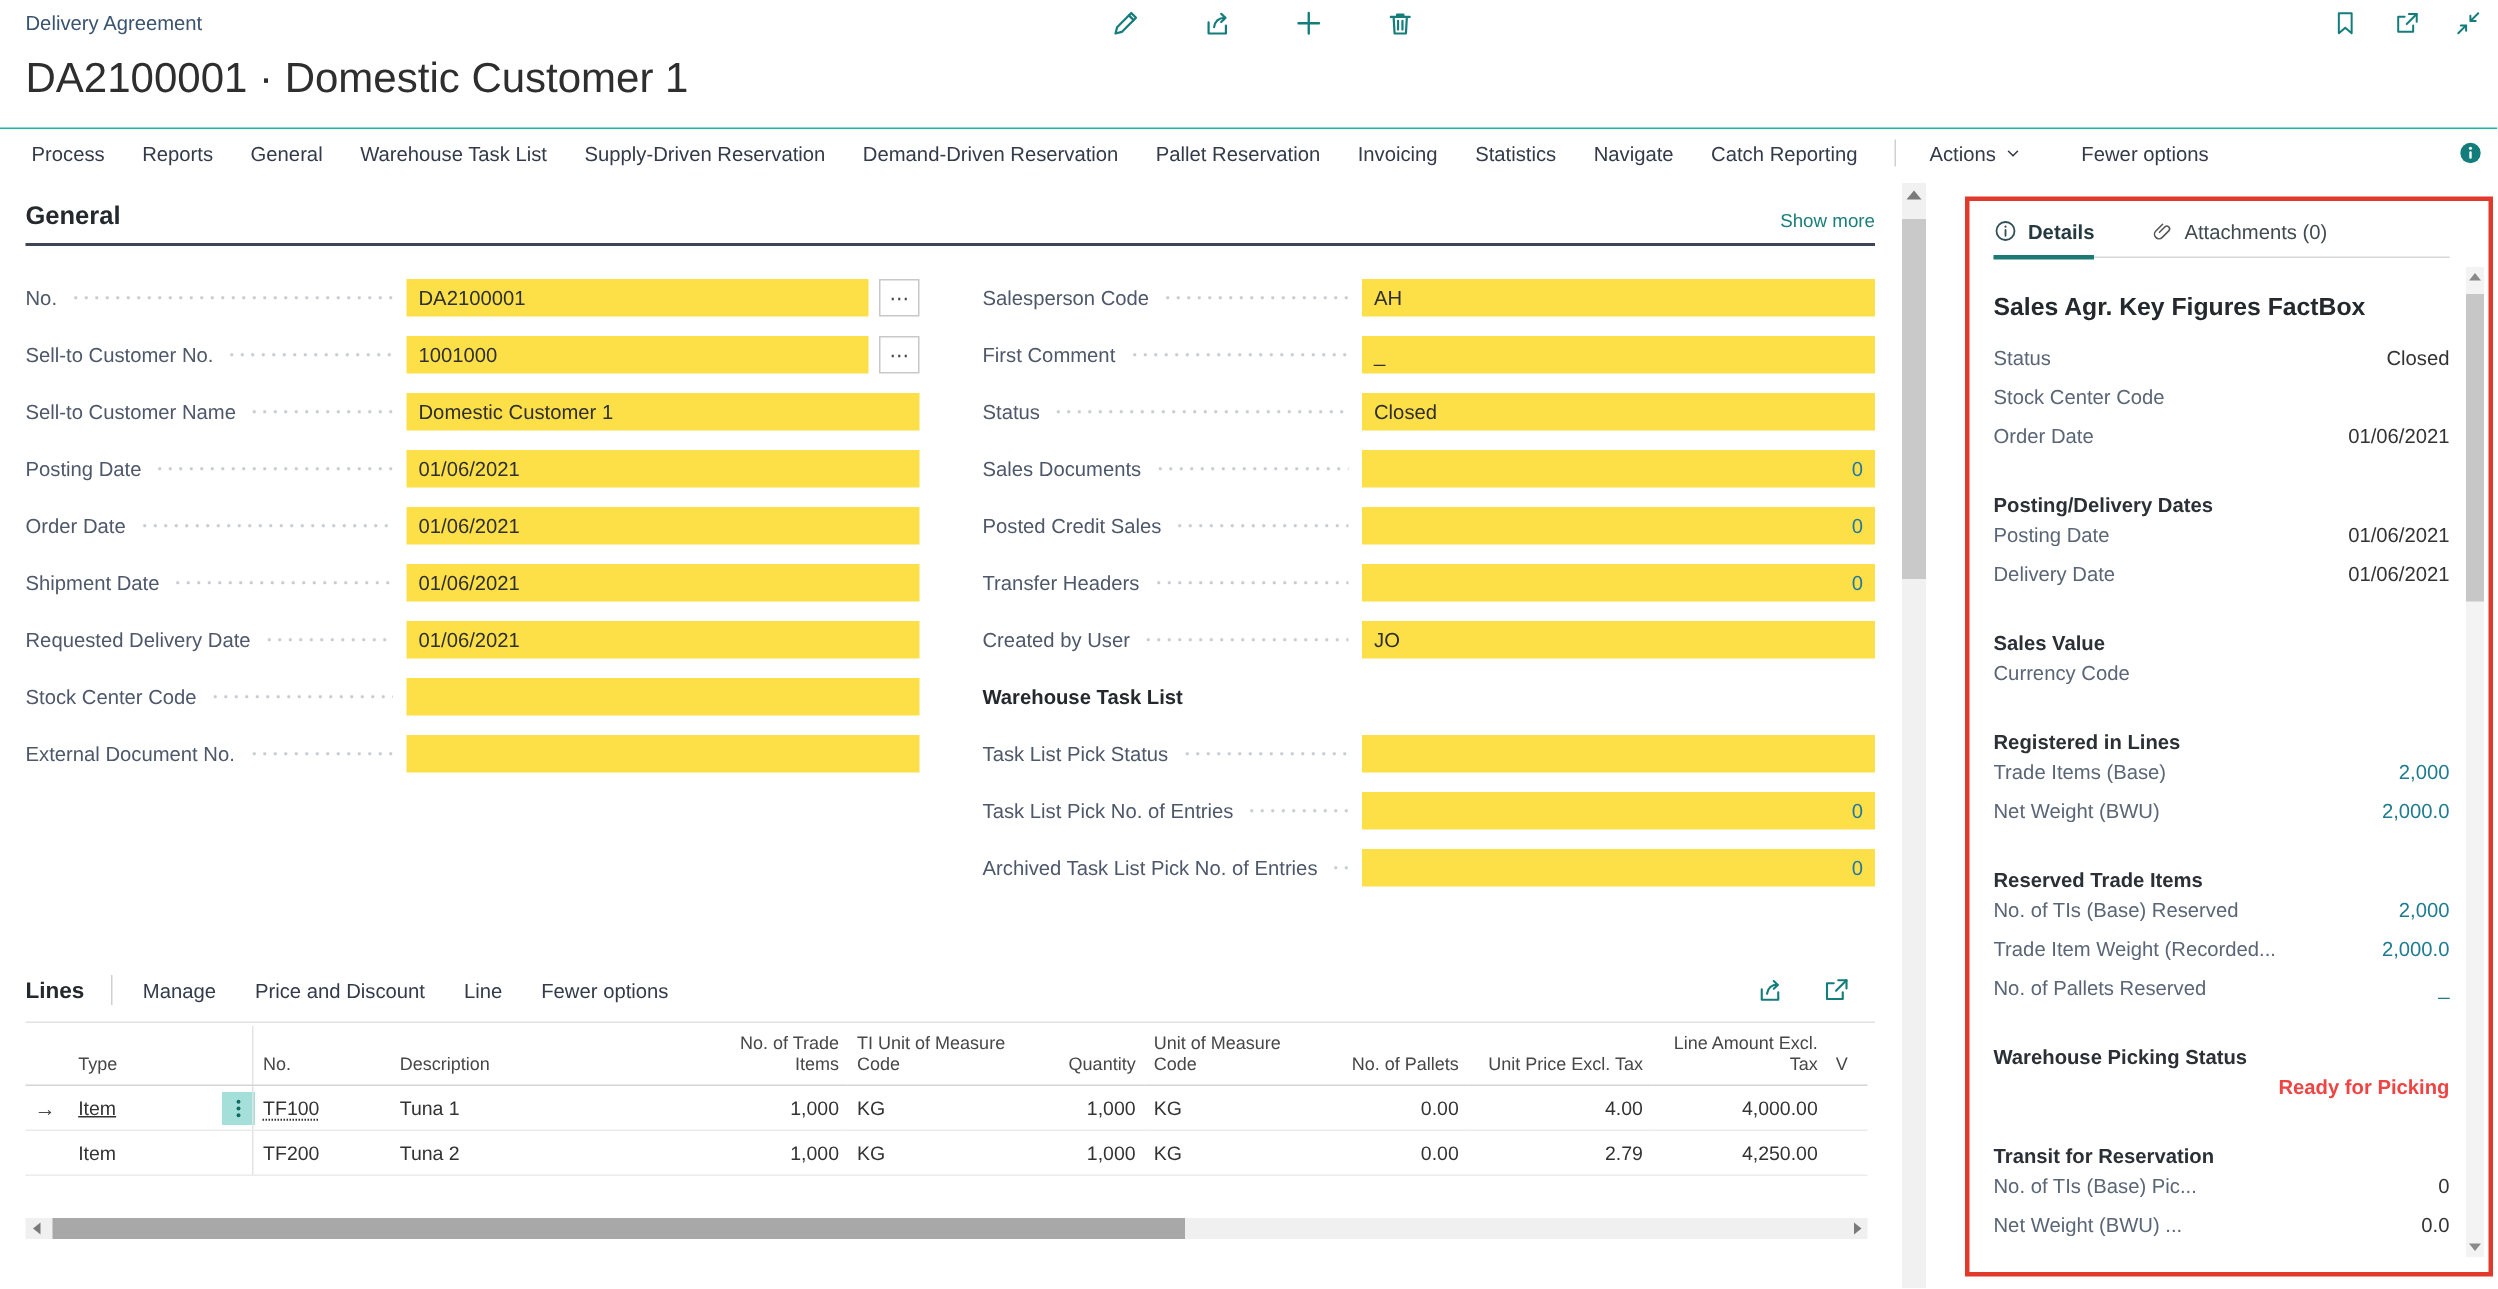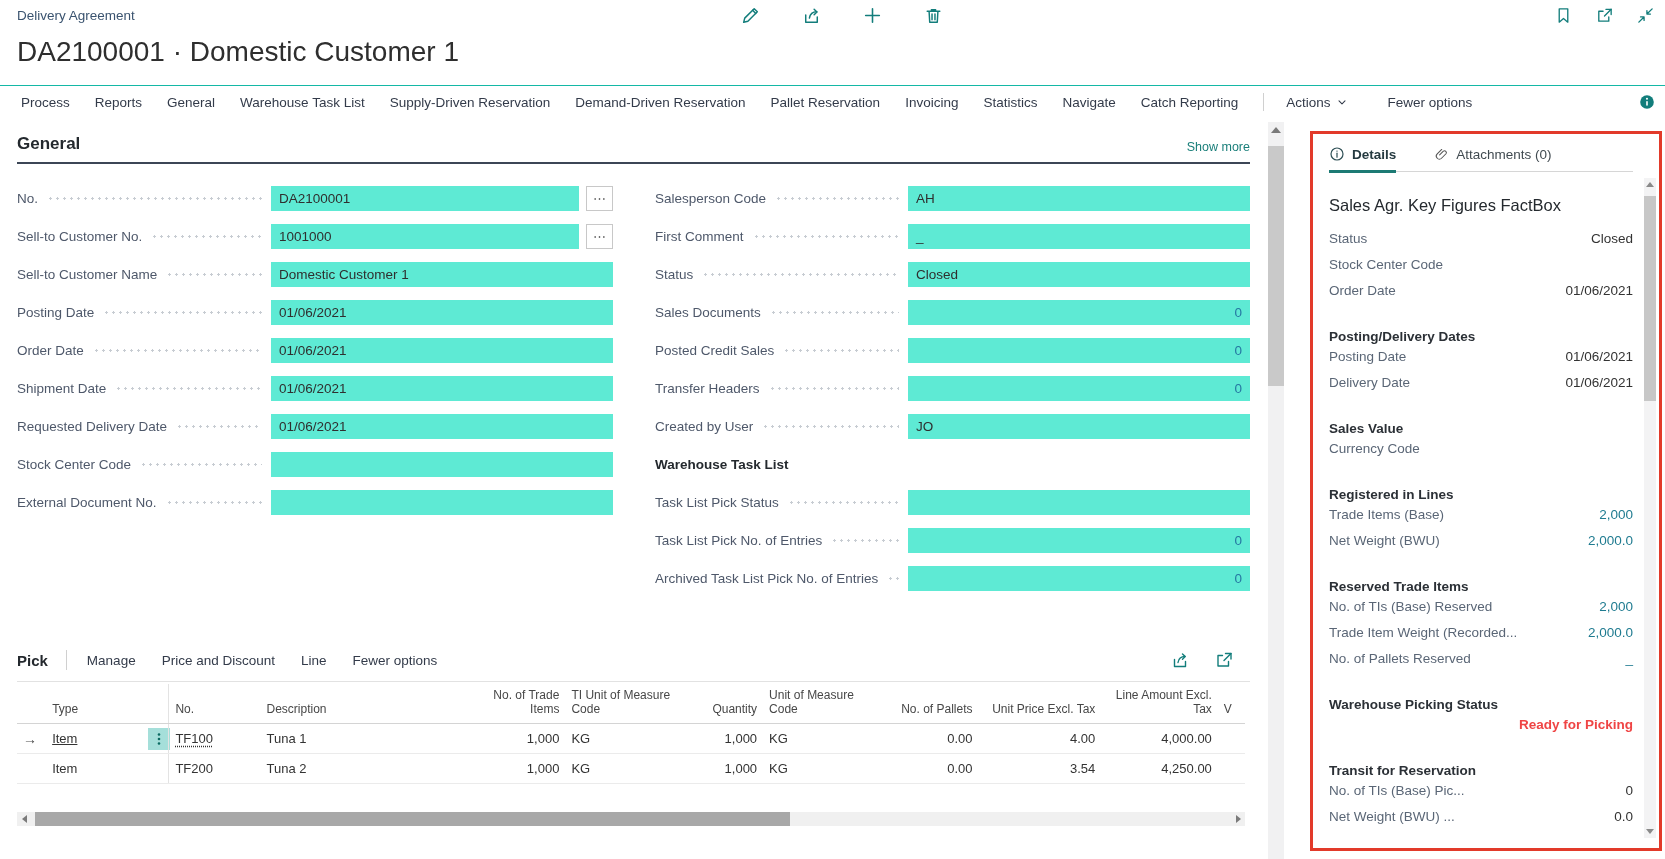--- a/index.html
+++ b/index.html
@@ -29,21 +29,21 @@
             border-bottom:2px solid #3c4656;padding-bottom:8px;}
   .sec-title{font-size:17px;font-weight:bold;color:#24292e;margin:0;}
   .show-more{font-size:12.5px;color:#1a7f7a;cursor:pointer;}
   
   .form-grid{display:grid;grid-template-columns:596px 595px;column-gap:42px;margin-top:21px;}
   .frow{display:flex;align-items:center;height:26px;margin-bottom:12px;}
   .flabel{font-size:13.5px;color:#4e586a;white-space:nowrap;}
   .leader{flex:1;height:3px;margin:0 9px;align-self:center;
           background-image:radial-gradient(circle,#c7ccd2 1px,transparent 1.3px);
           background-size:7px 3px;background-repeat:repeat-x;background-position:left center;}
-  .fvalue{width:342px;box-sizing:border-box;height:25px;line-height:25px;background:#5eead4;
+  .fvalue{width:342px;box-sizing:border-box;height:25px;line-height:25px;background:#fde047;
           padding:0 8px;font-size:13.5px;color:#2f2f2f;white-space:nowrap;overflow:hidden;}
   .frow.has-assist .fvalue{width:308px;}
   .assist{width:27px;height:25px;margin-left:7px;background:#fff;border:1px solid #c8c8c8;
           font-size:13px;color:#444;line-height:1;cursor:pointer;padding:0;}
   .fvalue.num{text-align:right;color:#2578a2;}
   .fgroup{height:26px;margin-bottom:12px;display:flex;align-items:center;
           font-size:13.5px;font-weight:bold;color:#24292e;}
   
   .lines-sec{margin-top:42px;}
   .lines-head{display:flex;align-items:center;height:30px;border-bottom:1px solid #e2e2e2;padding-bottom:6px;}
@@ -76,21 +76,21 @@
               border-left:5px solid transparent;border-right:5px solid transparent;border-bottom:6px solid #7a7a7a;}
   .v-thumb{position:absolute;top:24px;left:0;width:16px;height:240px;background:#c9c9c9;cursor:grab;}
   
   .factbox{box-sizing:border-box;width:352px;height:720px;margin-left:26px;margin-top:9px;
            border:3px solid #e23a2a;background:#fff;position:relative;
            padding:12px 26px 0 16px;overflow:hidden;}
   .fb-tabs{display:flex;gap:38px;border-bottom:1px solid #d6d6d6;}
   .fb-tab{display:flex;align-items:center;gap:7px;font-size:13.5px;color:#404a50;
           padding-bottom:8px;cursor:pointer;}
   .fb-tab.active{font-weight:bold;color:#253a40;border-bottom:3px solid #1c7a74;margin-bottom:-2px;}
-  .fb-heading{font-size:16.5px;font-weight:normal;color:#24292e;margin:24px 0 16px 0;}
+  .fb-heading{font-size:16.5px;font-weight:bold;color:#24292e;margin:24px 0 16px 0;}
   .fb-row{display:flex;justify-content:space-between;align-items:baseline;height:26px;font-size:13.5px;}
   .fb-label{color:#5a6676;white-space:nowrap;overflow:hidden;}
   .fb-value{color:#333;white-space:nowrap;}
   .fb-group{font-size:13.5px;font-weight:bold;color:#2b3036;margin-top:14px;height:26px;
             display:flex;align-items:center;}
   .v-link{color:#1f7b90;}
   .v-amount{color:#00756d;font-weight:bold;}
   .v-green{color:#ef4444;font-weight:bold;}
   
   .fb-scroll{position:absolute;top:44px;right:3px;width:12px;height:660px;background:#f3f3f4;}
@@ -297,21 +297,21 @@
               <span class="flabel">Archived Task List Pick No. of Entries</span>
                 <span class="leader"></span>
               <div class="fvalue num">0</div>
             </div>
           </div>
         </div>
       </section>
 
       <section class="lines-sec">
         <div class="lines-head">
-          <span class="lines-title">Pick</span>
+          <span class="lines-title">Lines</span>
           <span class="lines-vdiv"></span>
           <span class="lines-menu-item">Manage</span>
           <span class="lines-menu-item">Price and Discount</span>
           <span class="lines-menu-item">Line</span>
           <span class="lines-menu-item">Fewer options</span>
           <span class="lines-icons">
             <button class="icon-btn">
               <svg width="20" height="20" viewBox="0 0 20 20" fill="none" stroke="#127d7b" stroke-width="1.4" stroke-linecap="round" stroke-linejoin="round">
                   <path d="M4.5 9.5v7h11v-5"></path>
                   <path d="M8 12.5c.6-3.8 3.2-6 7-6"></path>
@@ -389,21 +389,21 @@
               <td class="l"></td>
               <td class="l">Item</td>
               <td class="freeze"></td>
               <td class="l">TF200</td>
               <td class="l">Tuna 2</td>
               <td class="r">1,000</td>
               <td class="l">KG</td>
               <td class="r">1,000</td>
               <td class="l">KG</td>
               <td class="r">0.00</td>
-              <td class="r cell-link">3.54</td>
+              <td class="r cell-link">2.79</td>
               <td class="r">4,250.00</td>
               <td></td>
             </tr>
           </tbody>
         </table>
 
         <div class="hscroll">
           <span class="h-arrow">
               <span class="tri-left"></span>
             </span>

